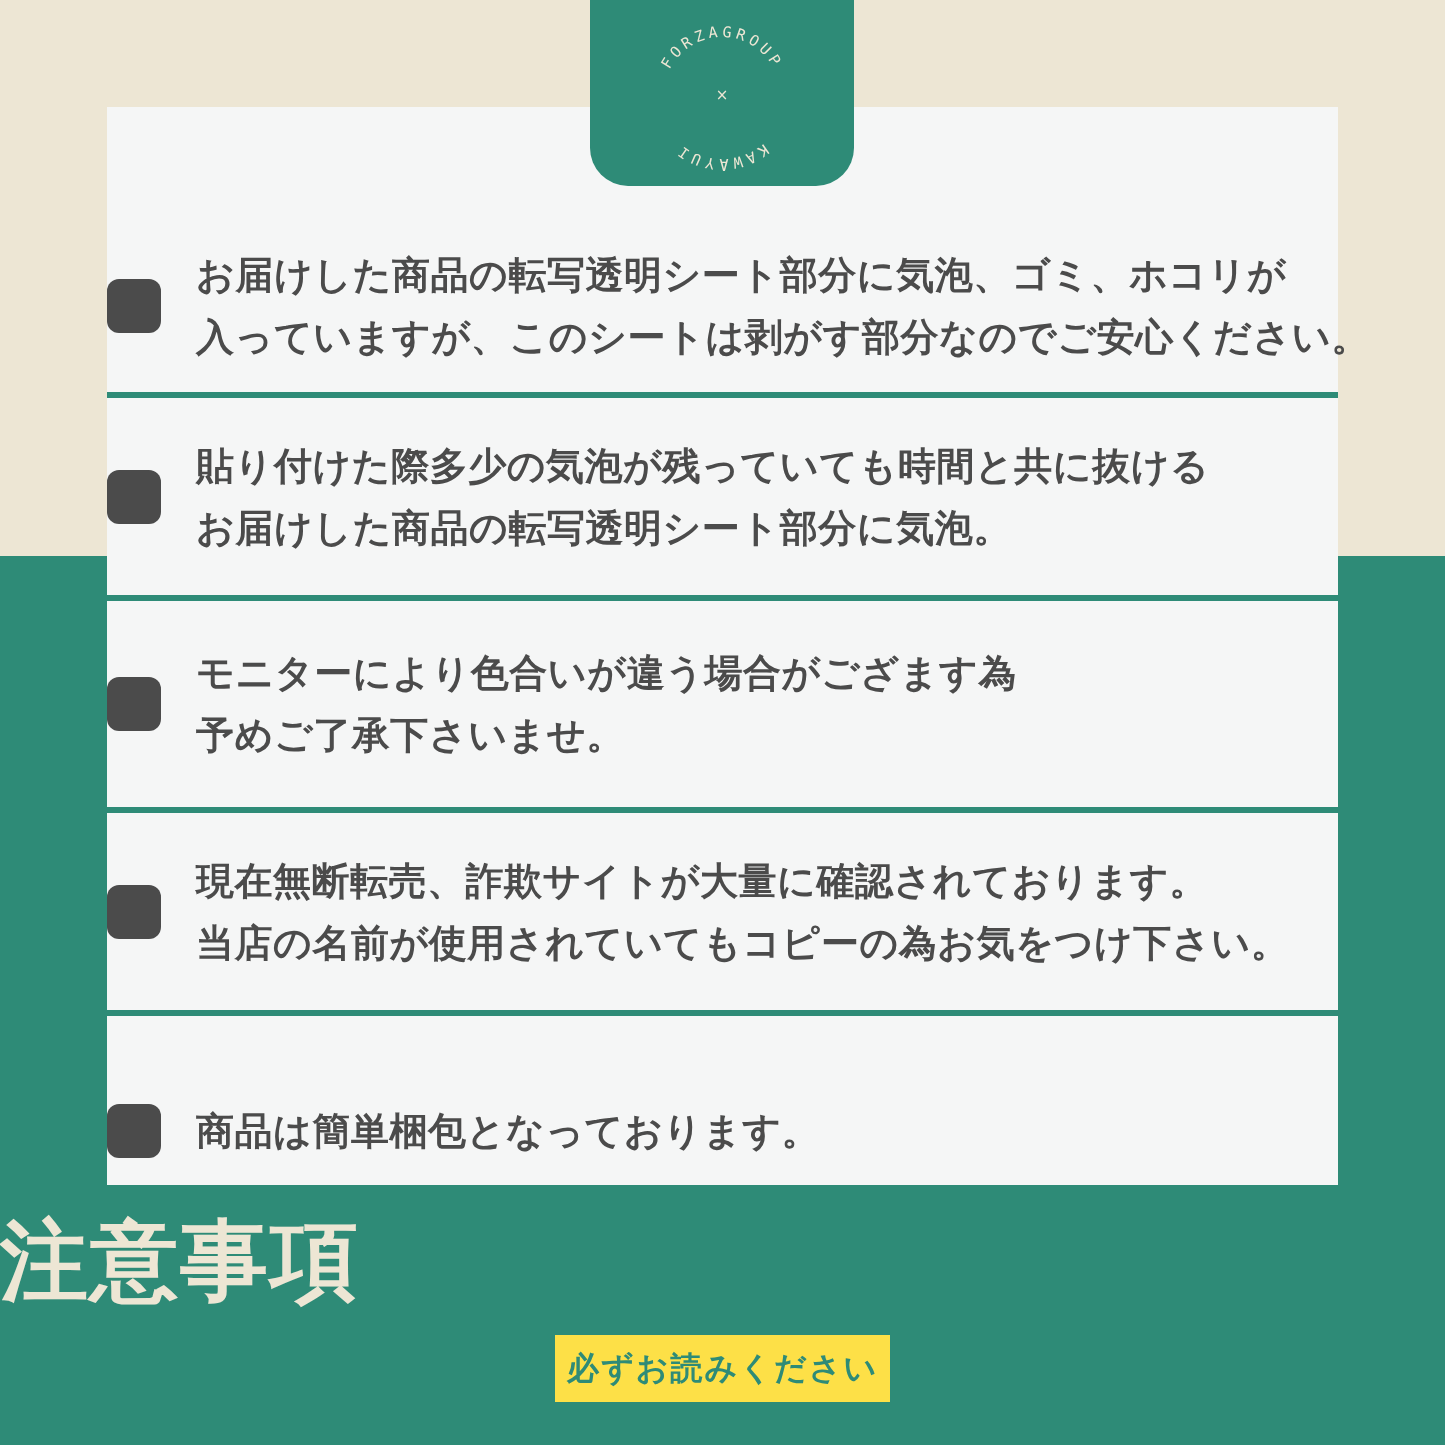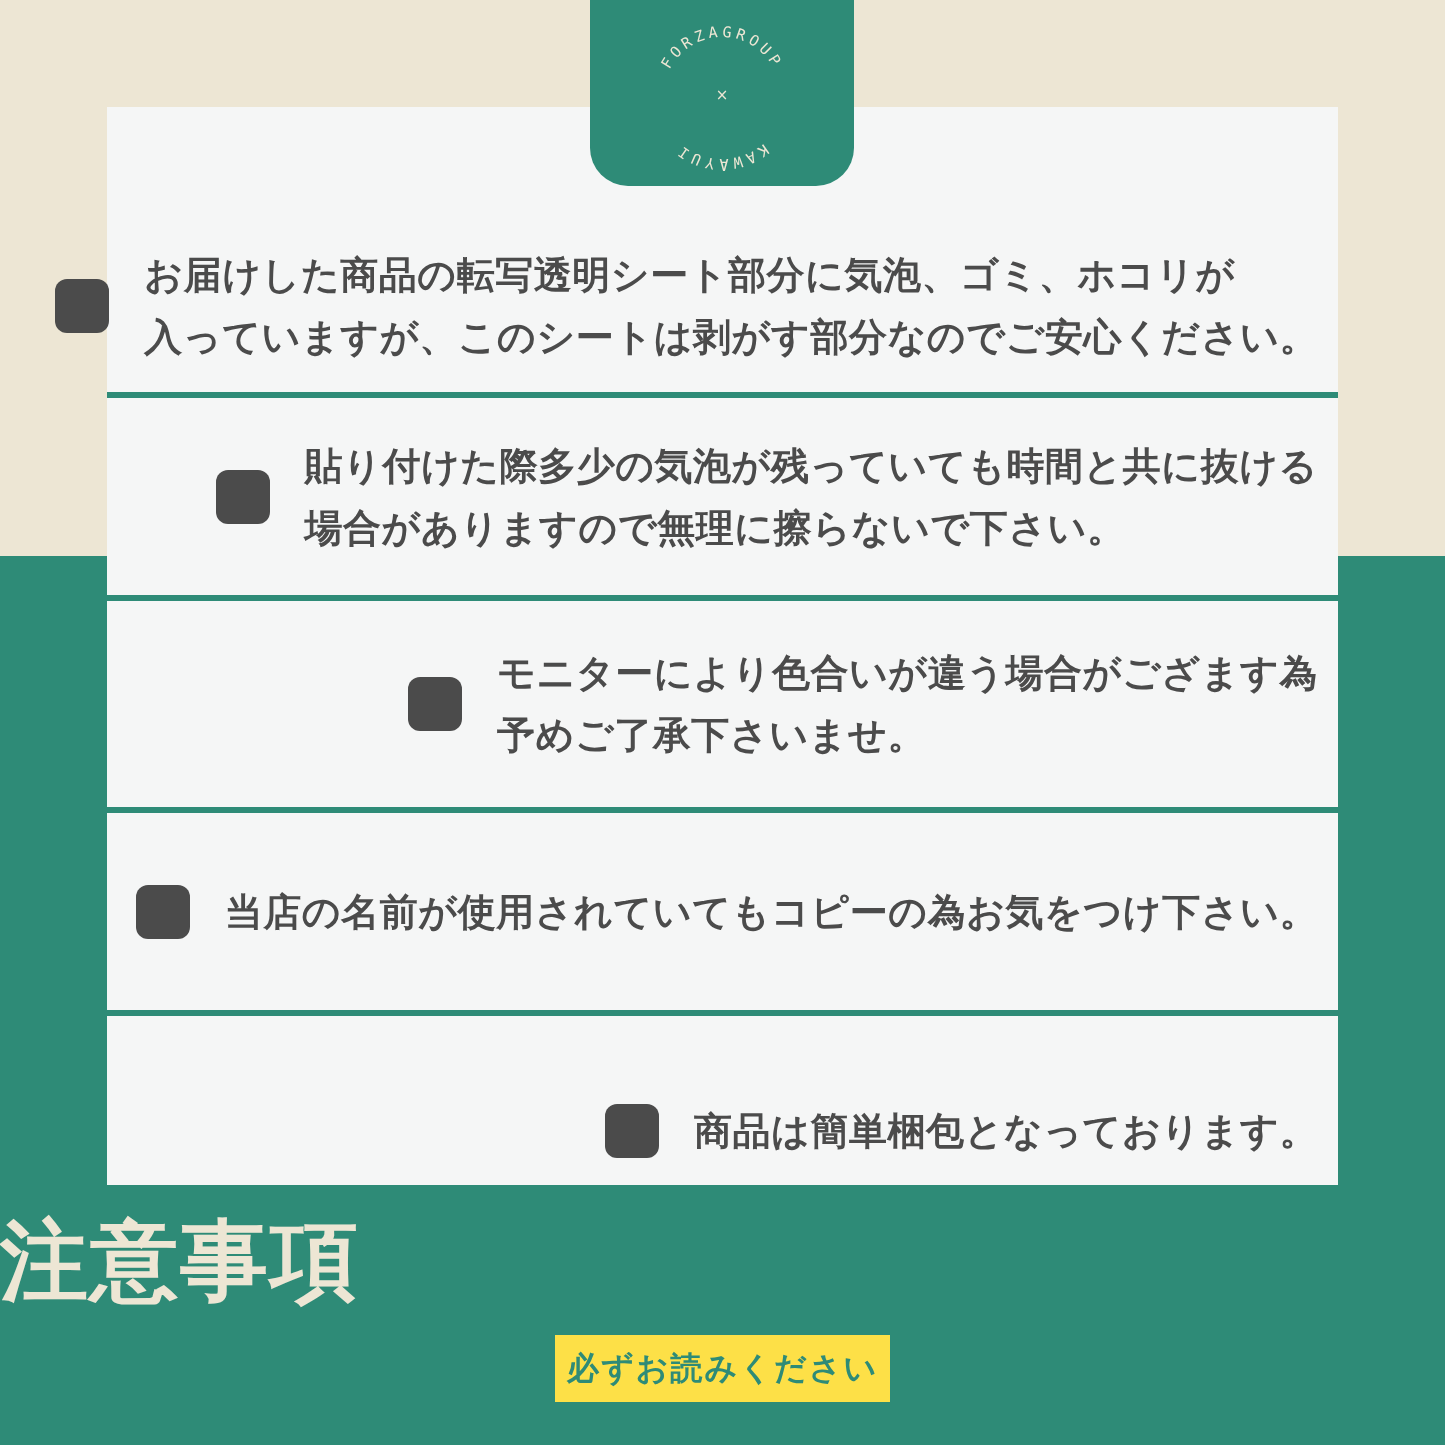--- a/index.html
+++ b/index.html
@@ -4,21 +4,21 @@
 <style>
   * { margin:0; padding:0; box-sizing:border-box; }
   html,body { width:1445px; height:1445px; }
   body { font-family:"Liberation Sans","DejaVu Sans",sans-serif; }
 
   .canvas { position:relative; width:1445px; height:1445px; background:#EDE6D4; overflow:hidden; }
   .bg-bottom { position:absolute; left:0; top:556px; width:1445px; height:889px; background:#2E8B77; }
 
   .panel { position:absolute; left:107px; top:107px; width:1231px; height:1078px; background:#F5F6F6; }
 
-  .notice { display:flex; align-items:center; padding-left:38px; padding-right:20px;justify-content:flex-end; }
+  .notice { display:flex; align-items:center; padding-right:20px; }
   .notice.n1 { height:285px; padding-top:112px; }
   .notice.n2 { height:197px; }
   .notice.n3 { height:206px;border-radius:15px; }
   .notice.n4 { height:197px; }
   .notice.n5 { height:169px;margin-top:30px; }
 
   .divider { height:6px; background:#2E8B77; }
 
   .checkbox { width:54px; height:54px; border-radius:12px; background:#4B4B4B; flex-shrink:0; }
 
@@ -51,39 +51,40 @@
         <span class="line">入っていますが、このシートは剥がす部分なのでご安心ください。</span>
       </div>
     </div>
 
     <div class="divider"></div>
 
     <div class="notice n2">
       <div class="checkbox"></div>
       <div class="notice-text">
         <span class="line">貼り付けた際多少の気泡が残っていても時間と共に抜ける</span>
-        <span class="line">場合がありますので無理に擦らないで下さい。</span>
+        <span class="line">お届けした商品の転写透明シート部分に気泡。</span>
       </div>
     </div>
 
     <div class="divider"></div>
 
     <div class="notice n3">
       <div class="checkbox"></div>
       <div class="notice-text">
         <span class="line">モニターにより色合いが違う場合がござます為</span>
         <span class="line">予めご了承下さいませ。</span>
       </div>
     </div>
 
     <div class="divider"></div>
 
     <div class="notice n4">
       <div class="checkbox"></div>
       <div class="notice-text">
+        <span class="line">現在無断転売、詐欺サイトが大量に確認されております。</span>
         <span class="line">当店の名前が使用されていてもコピーの為お気をつけ下さい。</span>
       </div>
     </div>
 
     <div class="divider"></div>
 
     <div class="notice n5">
       <div class="checkbox"></div>
       <div class="notice-text">
         <span class="line">商品は簡単梱包となっております。</span>

